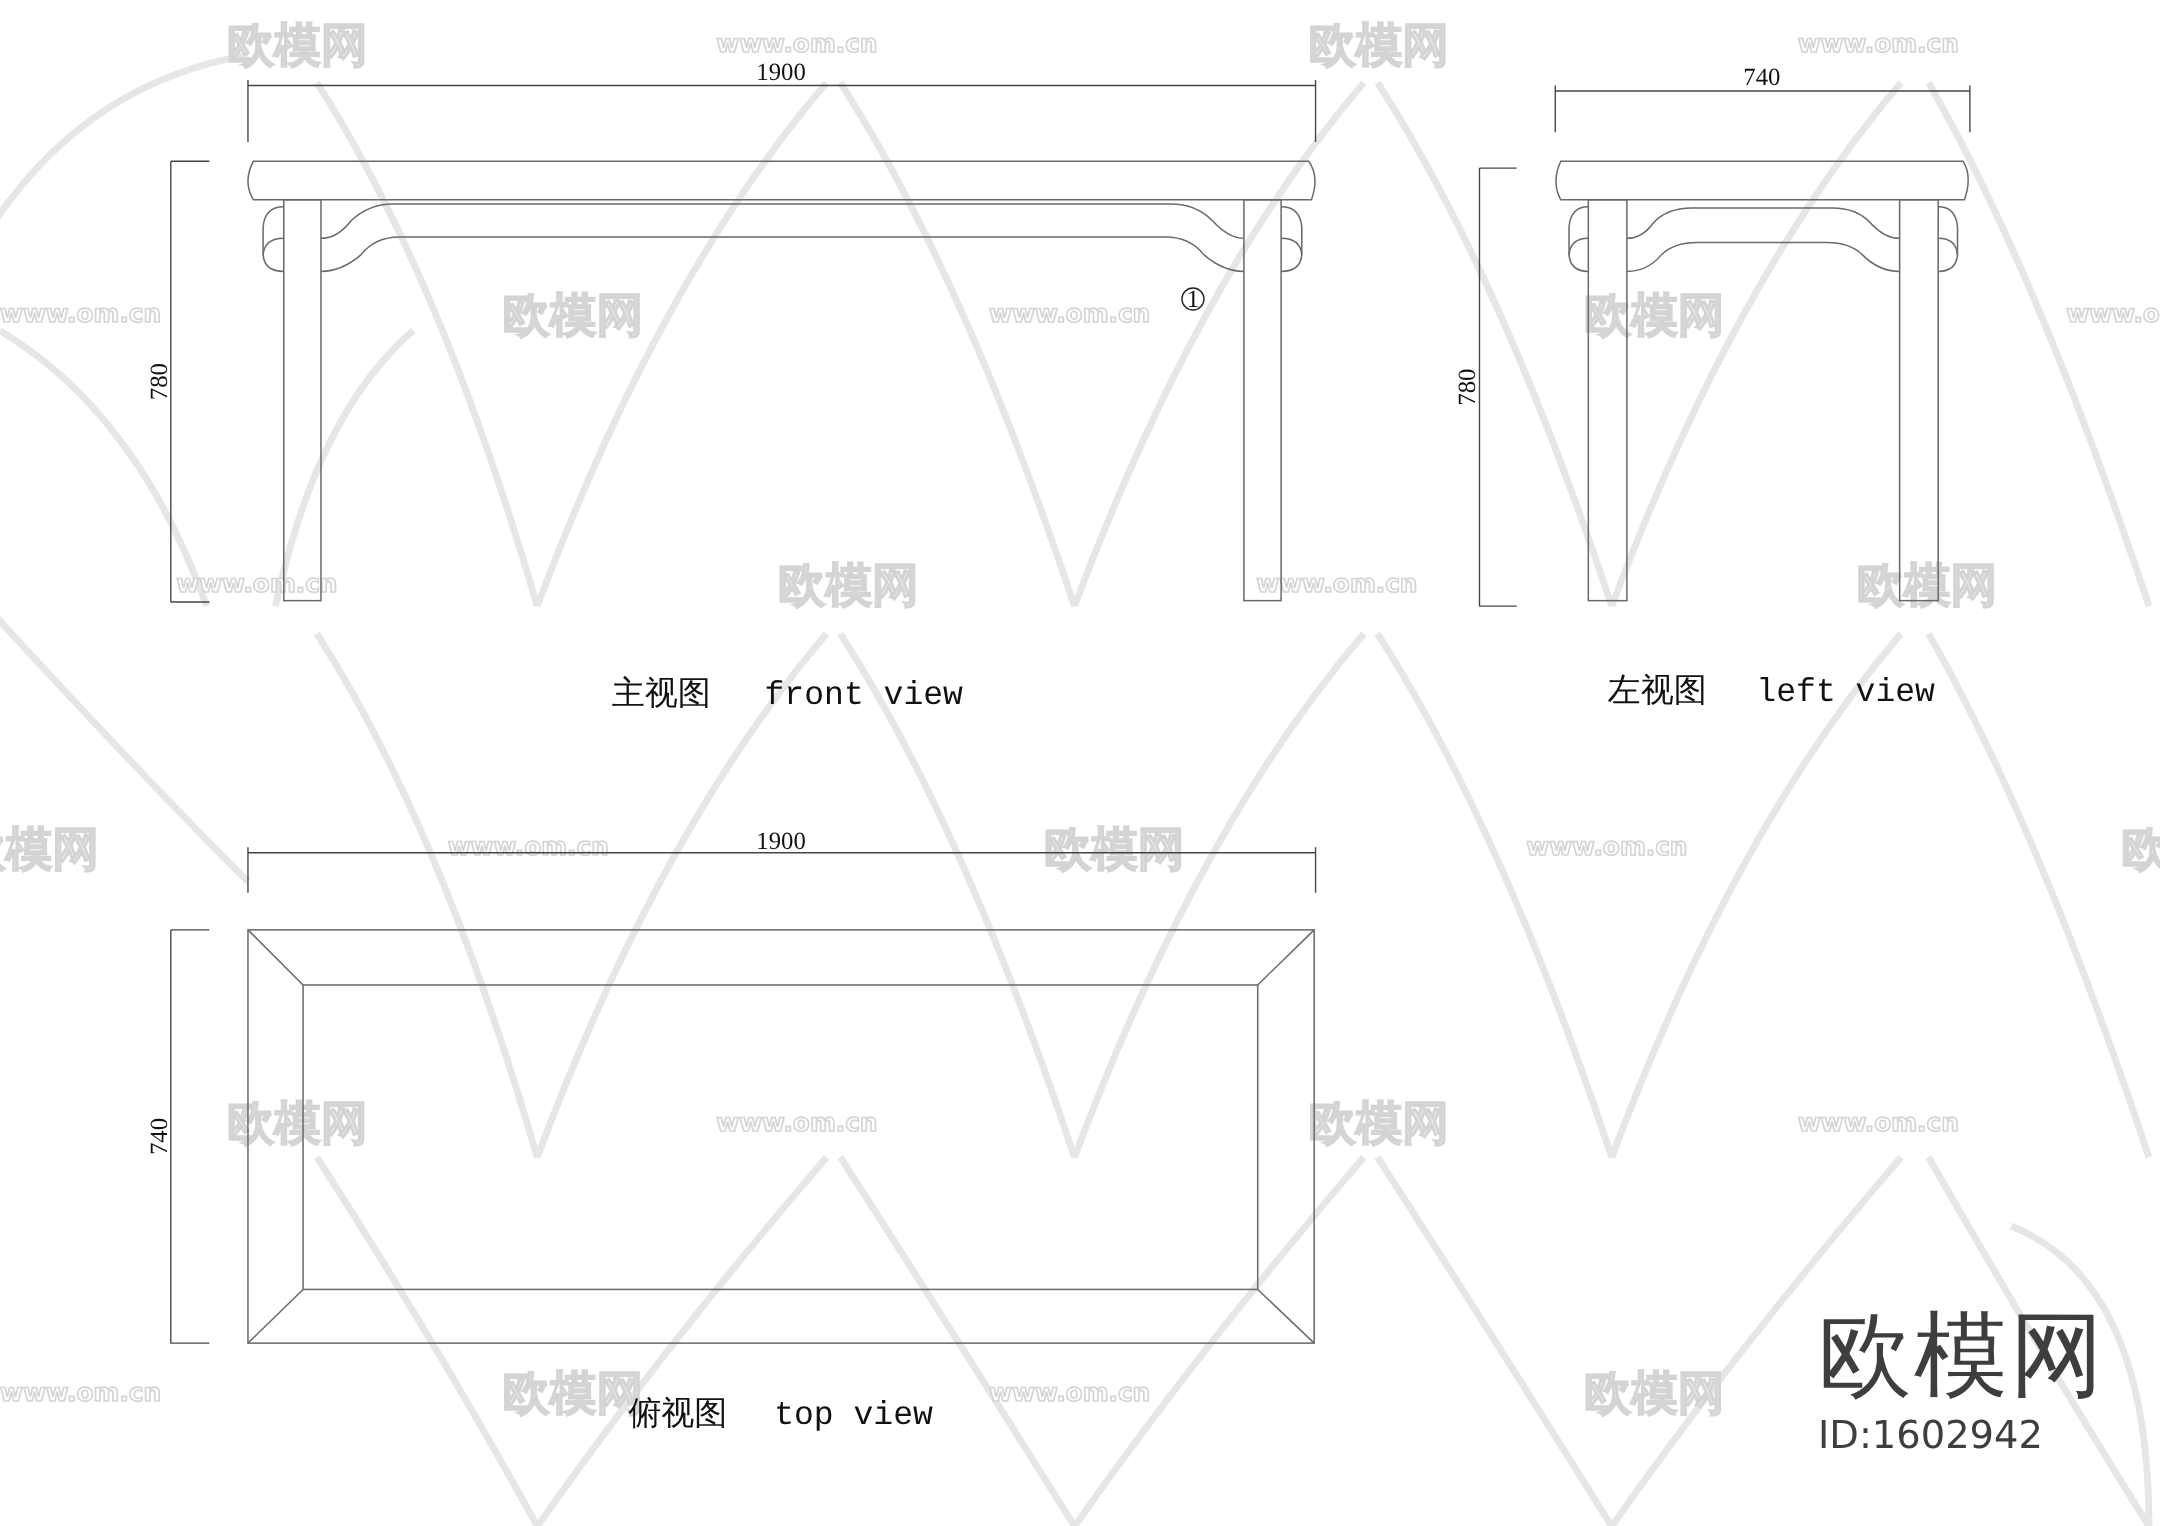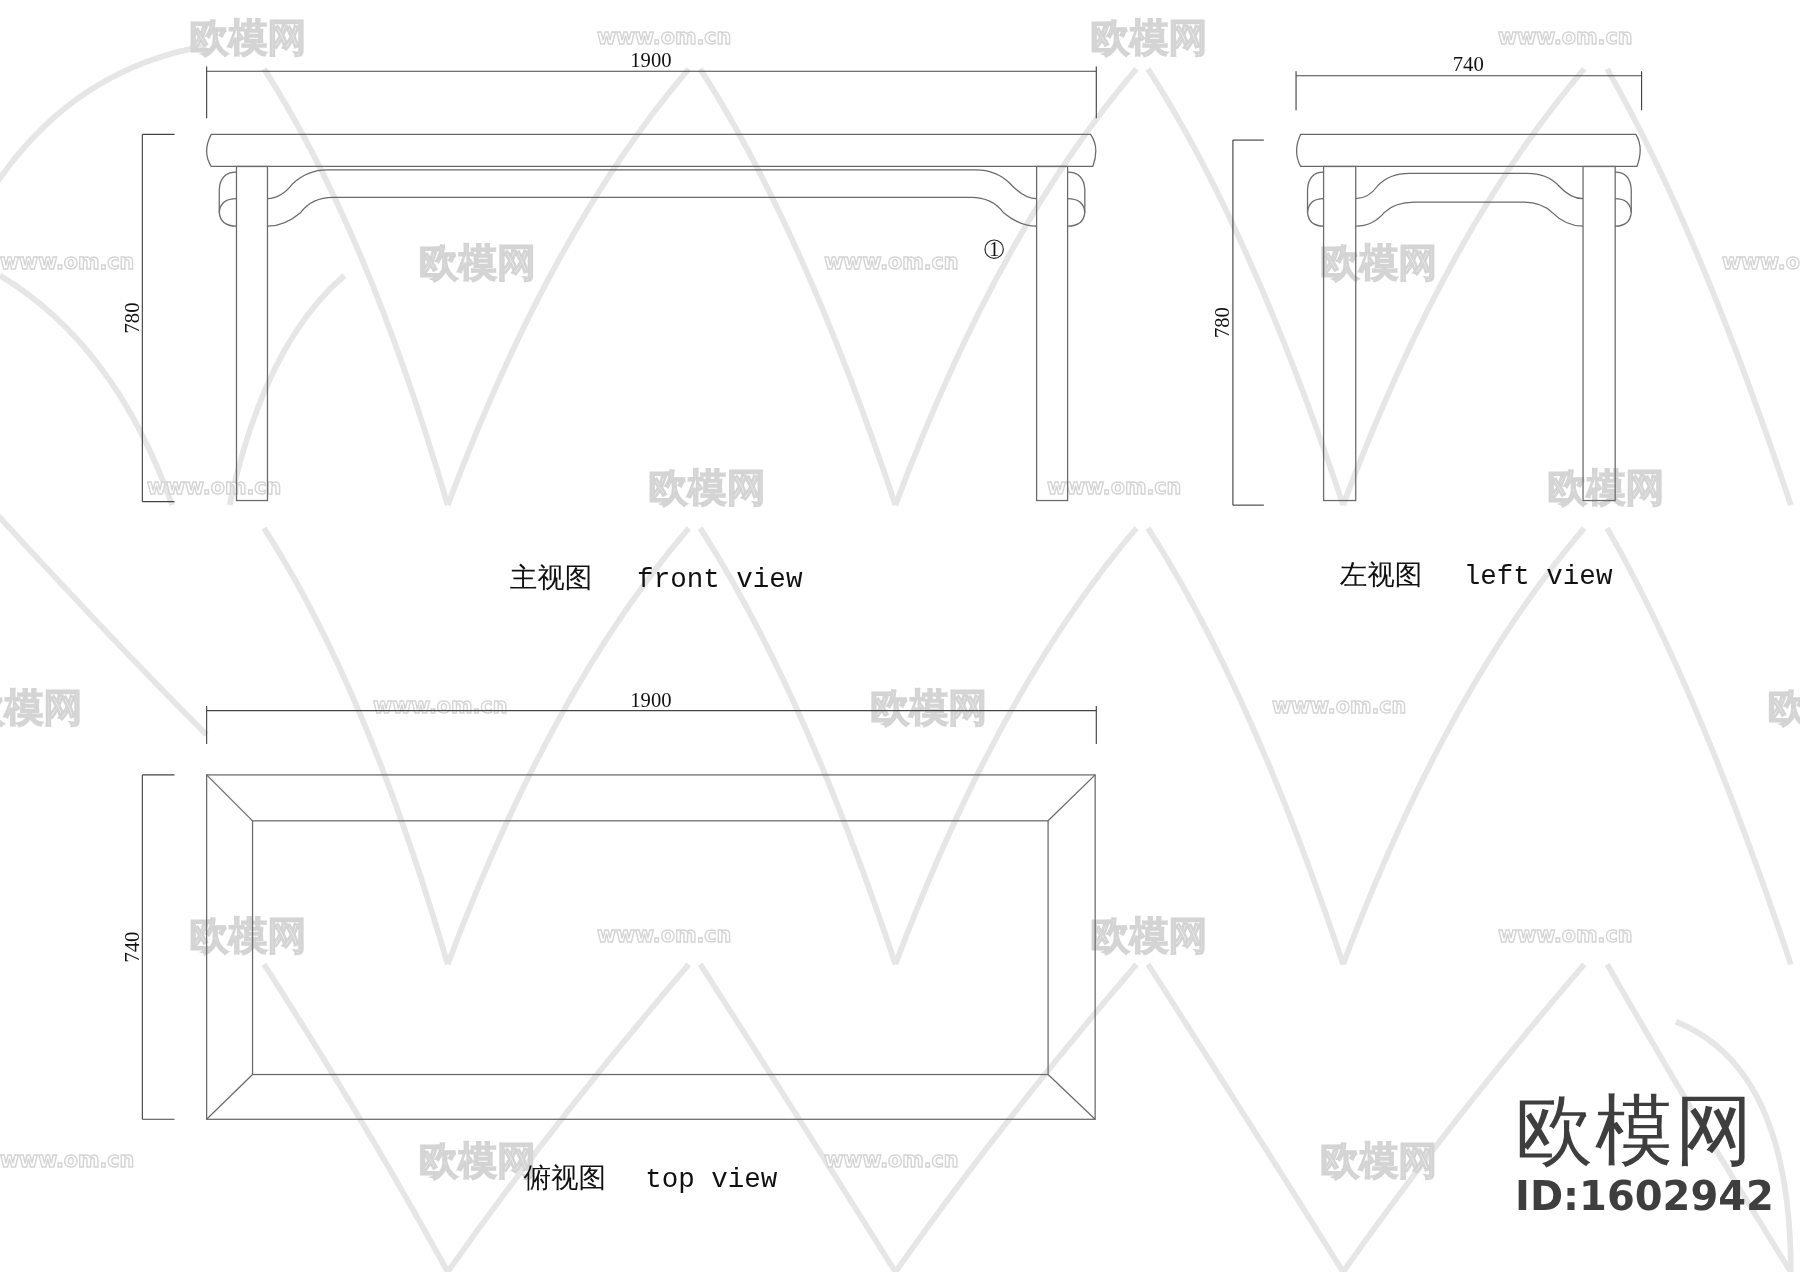--- a/index.html
+++ b/index.html
@@ -7,21 +7,21 @@
   svg.drawing { position:absolute; left:0; top:0; width:1800px; height:1272px; }
   .ln { fill:none; stroke:#6a6a6a; stroke-width:1.1; }
   .dim { fill:none; stroke:#444; stroke-width:1; }
   .wm-arc { fill:none; stroke:#e6e6e6; stroke-width:5; }
   .wm-text { font-family:"DejaVu Sans", sans-serif; font-weight:bold; fill:#ffffff; stroke:#d4d4d4; stroke-width:1.2; }
   .dimtext { font-family:"Liberation Serif", serif; font-size:18px; fill:#111; }
   .caption { font-family:"Liberation Mono", "DejaVu Sans Mono", monospace; font-size:24px; fill:#111; }
   .caption-cn { font-family:"DejaVu Serif", serif; font-size:24px; fill:#111; }
   .brand { position:absolute; left:1515px; top:1088px; color:#3e3e3e; font-family:"DejaVu Sans", sans-serif; }
   .brand .name { font-size:78px; letter-spacing:2px; line-height:84px; }
-  .brand .id { font-size:40px; line-height:48px;font-weight:bold; }
+  .brand .id { font-size:32px; line-height:48px; }
 </style>
 </head>
 <body>
 
 <svg class="drawing" viewBox="0 0 1568 1108" xmlns="http://www.w3.org/2000/svg">
 
   <g>
     <path class="wm-arc" d="M-10 170 Q 60 60 180 40"></path>
     <path class="wm-arc" d="M230 60 Q 320 200 390 440"></path>
     <path class="wm-arc" d="M600 60 Q 480 200 390 440"></path>

